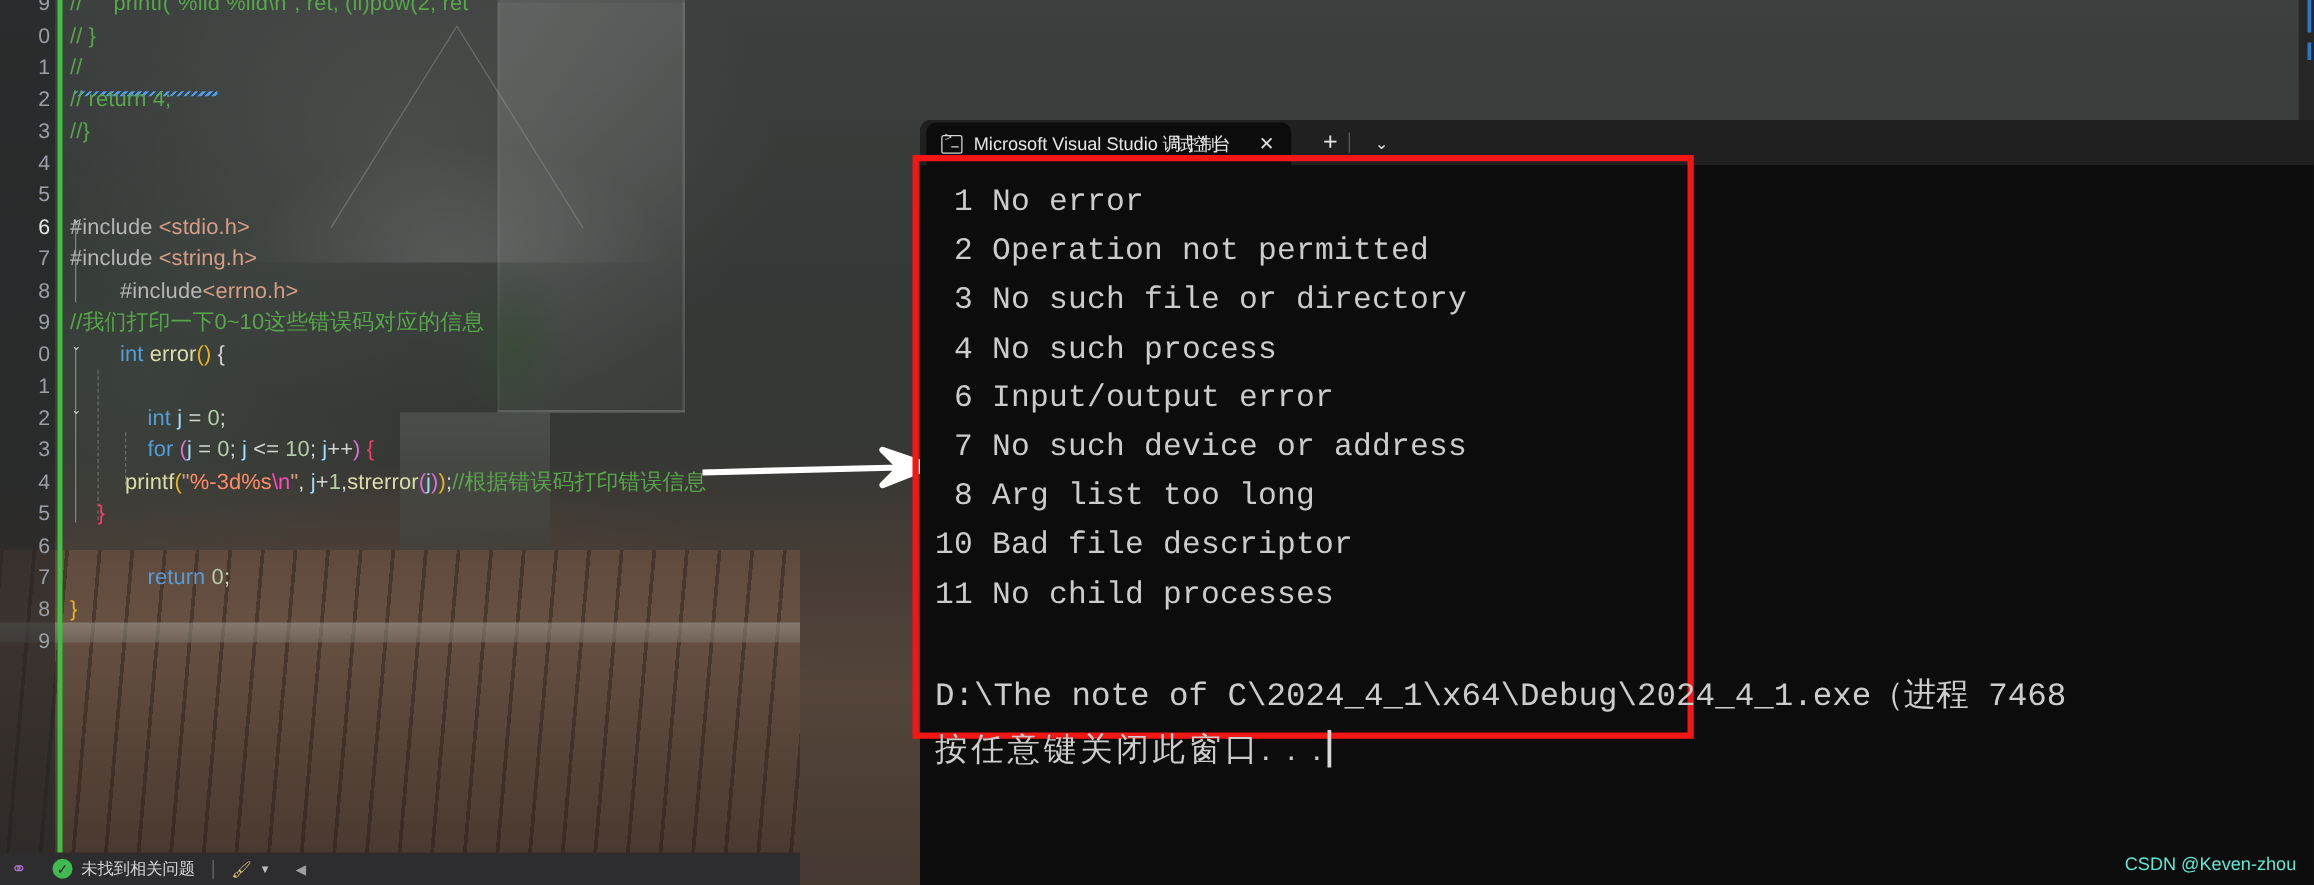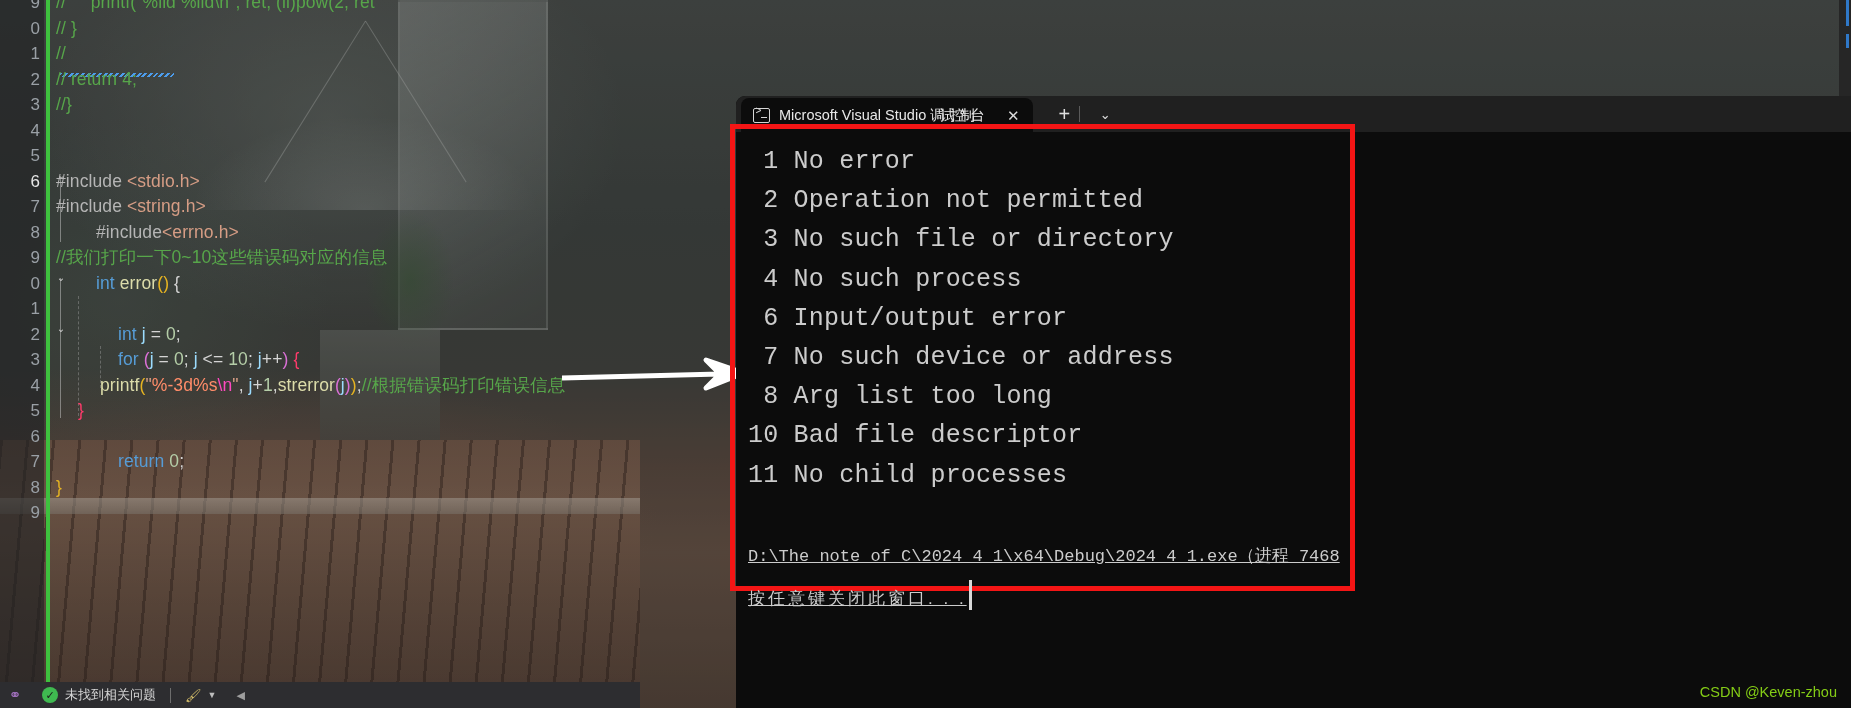--- a/index.html
+++ b/index.html
@@ -224,36 +224,36 @@
   .out-line {
     color: #cccccc; font-size: 25px; line-height: 39.2px;
     white-space: pre; font-family: "Liberation Mono", monospace;
     letter-spacing: .2px;
   }
   .out-tail {
     position: absolute; left: 12px; top: 404px;
     width: 1103px;
   }
   .tail-line {
-    color: #cccccc; font-size: 17px; line-height: 42px;
-    white-space: pre; font-family: "Liberation Mono", monospace; text-decoration: underline;
+    color: #cccccc; font-size: 26px; line-height: 42px;
+    white-space: pre; font-family: "Liberation Mono", monospace;
   }
   .tail-line.cjk { font-family: "Liberation Sans", sans-serif; letter-spacing: 3px; }
   .cursor {
     display: inline-block; width: 3px; height: 30px; background: #d8d8d8;
     vertical-align: -6px; margin-left: 2px;
   }
 
   
   .arrow { position: absolute; left: 560px; top: 348px; }
 
   
   .watermark {
     position: absolute; right: 14px; bottom: 8px;
-    color: #84cc16; font-size: 14.5px;
+    color: #5eead4; font-size: 14.5px;
     font-family: "Liberation Sans", sans-serif;
   }
 
   
   .right-edge {
     position: absolute; right: 0; top: 0; width: 12px; height: 96px;
     background: #262626;
   }
   .right-scroll {
     position: absolute; right: 2px; top: 0px; width: 3px; height: 26px;

